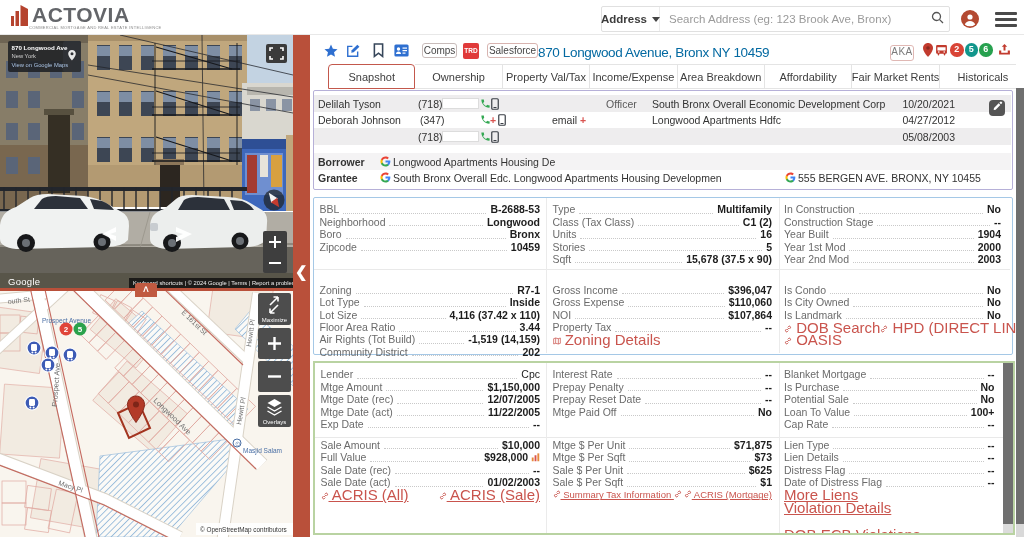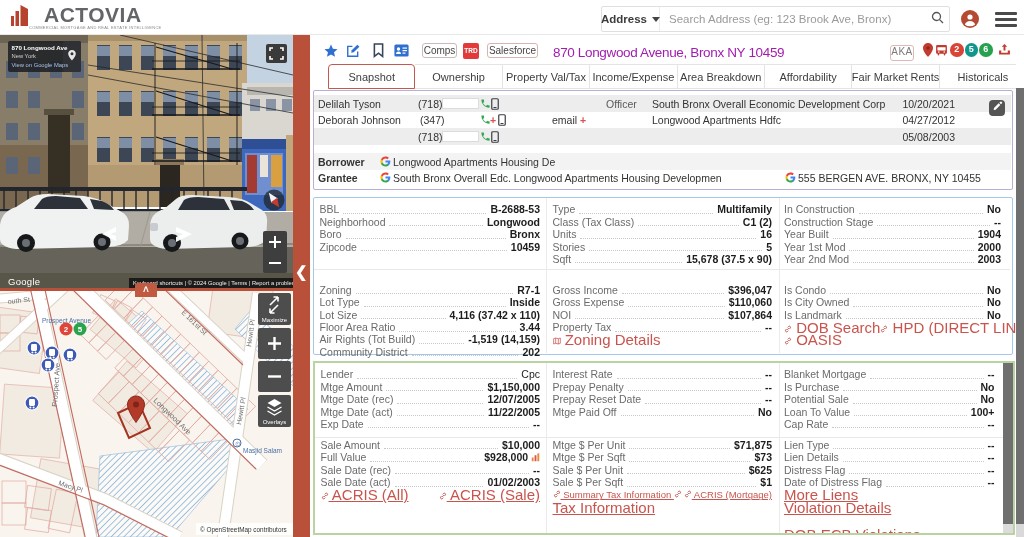--- a/index.html
+++ b/index.html
@@ -32,21 +32,21 @@
   border-radius:3px 3px 0 0; z-index:6; color:#fff; text-align:center; font-size:10px; line-height:13px; font-weight:bold;}
 
 #main { position:absolute; left:310px; top:35px; width:706px; height:502px; background:#fff; }
 
 #sbouter { position:absolute; left:1016px; top:35px; width:8px; height:502px; background:#fff; z-index:40;}
 #sbouter .thumb { position:absolute; top:53px; left:0; width:8px; height:436px; background:#6f6f6f; }
 #sbouter .below { position:absolute; top:489px; left:0; width:8px; height:13px; background:#d9d9d9; }
 
 .btn { position:absolute; border:1px solid #c8bcba; border-radius:3px; font-size:10px;
   color:#454545; text-align:center; background:#fff; }
-#title { position:absolute; left:243px; top:9.5px; font-size:13.5px; color:#a21caf; letter-spacing:-0.35px;}
+#title { position:absolute; left:228px; top:9.5px; font-size:13.5px; color:#0369a1; letter-spacing:-0.35px;}
 .badge { position:absolute; border-radius:50%; color:#fff; font-size:9px; font-weight:bold;
   text-align:center; }
 
 #tabs { position:absolute; left:5px; top:29px; height:25px; display:flex; z-index:2;}
 .tab { width:87.4px; height:25px; background:#fff; border:1px solid #e4e4e4; border-left:none;
   font-size:11px; color:#3d3d3d; display:flex; align-items:center; justify-content:center; white-space:nowrap; }
 .tab.active { border:1px solid #c3584c; border-radius:4px 4px 0 0; position:relative; z-index:3;margin-left:13px;}
 #panel1 { position:absolute; left:3px; top:55px; width:700px; height:100px; border:1.5px solid #b6b0d8; border-radius:2px; }
 #panel23 { position:absolute; left:3px; top:162px; width:700px; height:158px; border:1.5px solid #a5c8e6; border-radius:2px; }
 #panel45 { position:absolute; left:3px; top:326px; width:702px; height:174px; border:2px solid #b9d3a2; overflow:hidden; }
@@ -79,21 +79,21 @@
 .crow .cell { position:absolute; top:2.5px; white-space:nowrap;}
 .inpbox { width:37px; height:11px; background:#fff; border:1px solid #dcdcdc; top:2.5px; }
 .phico { width:11px; height:11px; top:3px; }
 .mobico { width:8px; height:12px; top:2.5px; }
 .gico { width:11px; height:11px; top:3px; }
 </style>
 </head>
 <body>
 <div id="header">
   <div id="logo">
-    <div style="display:flex;align-items:flex-end;gap:12px;">
+    <div style="display:flex;align-items:flex-end;">
       <svg width="19" height="24" viewBox="0 0 19 24" style="margin-right:2px;">
         <rect x="0" y="13" width="3" height="10" fill="#b5432e"></rect>
         <rect x="4.5" y="8" width="3.5" height="15" fill="#b5432e"></rect>
         <path d="M9.5 23 L9.5 2 L17 6 L17 23 Z" fill="#b5432e"></path>
       </svg>
       <span class="word">ACTOVIA</span>
     </div>
     <div class="tag">COMMERCIAL MORTGAGE AND REAL ESTATE INTELLIGENCE</div>
   </div>
   <div id="searchbox">
@@ -929,23 +929,20 @@
           <div class="drow clip" style="justify-content:space-between;">
               <span class="lnk u sm"><svg class="lico" viewBox="0 0 24 24">
                   <path fill="none" stroke="#c9544d" stroke-width="3" d="M8 12 l-2.5 2.5 a3.5 3.5 0 0 0 5 5 L13 17 M16 12 l2.5 -2.5 a3.5 3.5 0 0 0 -5 -5 L11 7 M9.5 14.5 L14.5 9.5"></path>
                 </svg> Summary Tax Information <svg class="lico" viewBox="0 0 24 24">
                   <path fill="none" stroke="#c9544d" stroke-width="3" d="M8 12 l-2.5 2.5 a3.5 3.5 0 0 0 5 5 L13 17 M16 12 l2.5 -2.5 a3.5 3.5 0 0 0 -5 -5 L11 7 M9.5 14.5 L14.5 9.5"></path>
                 </svg></span>
               <span class="lnk u sm"><svg class="lico" viewBox="0 0 24 24">
                   <path fill="none" stroke="#c9544d" stroke-width="3" d="M8 12 l-2.5 2.5 a3.5 3.5 0 0 0 5 5 L13 17 M16 12 l2.5 -2.5 a3.5 3.5 0 0 0 -5 -5 L11 7 M9.5 14.5 L14.5 9.5"></path>
                 </svg> ACRIS (Mortgage)</span>
             </div>
-          <div class="drow">
-              <span class="lnk u">Tax Information</span>
-            </div>
         </div>
       </div>
       <div class="col c3" style="width:224.5px;">
         <div class="secA sa2">
           <div class="drow">
               <span class="lb">Blanket Mortgage</span>
               <span class="dots"></span>
               <span class="vl">--</span>
             </div>
           <div class="drow">

